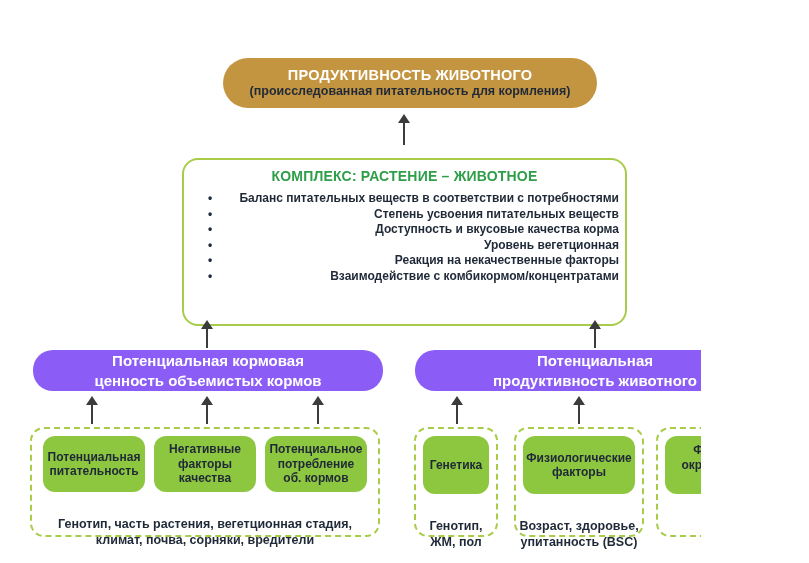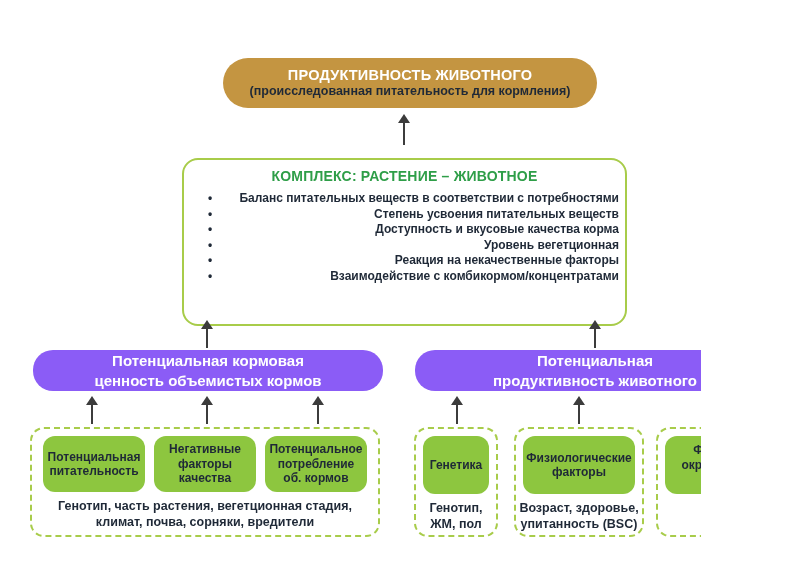--- a/index.html
+++ b/index.html
@@ -62,21 +62,21 @@
     background:#8DC63F;border-radius:12px;color:#1F2937;
     font-size:12px;font-weight:bold;text-align:center;line-height:14.5px;
     display:flex;align-items:center;justify-content:center;
     min-height:56px;box-sizing:border-box;padding:3px 4px;
   }
   .factor-row .factor-box{width:31.5%;}
   .dash-r1 .factor-box,.dash-r2 .factor-box,.dash-r3 .factor-box{
     width:calc(100% - 14px);margin-top:7px;min-height:58px;
   }
   .caption{
-    margin-top:6px;color:#1F2937;font-size:12.5px;font-weight:bold;
+    margin-top:24px;color:#1F2937;font-size:12.5px;font-weight:bold;
     text-align:center;line-height:16px;
   }
 
   
   .arrow{position:absolute;width:12px;}
   .arrow .stem{position:absolute;left:5px;top:7px;bottom:0;width:2px;background:#3C3C3C;}
   .arrow .head{
     position:absolute;left:0;top:0;width:0;height:0;
     border-left:6px solid transparent;border-right:6px solid transparent;
     border-bottom:9px solid #3C3C3C;

